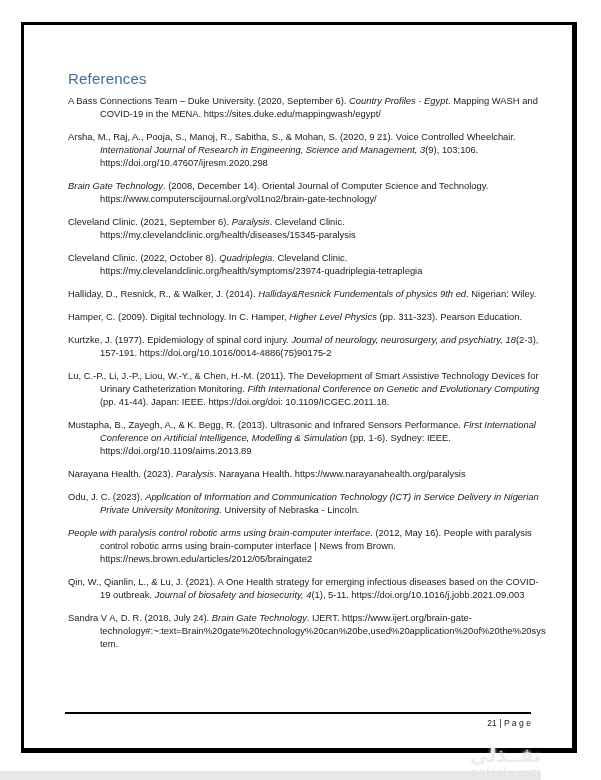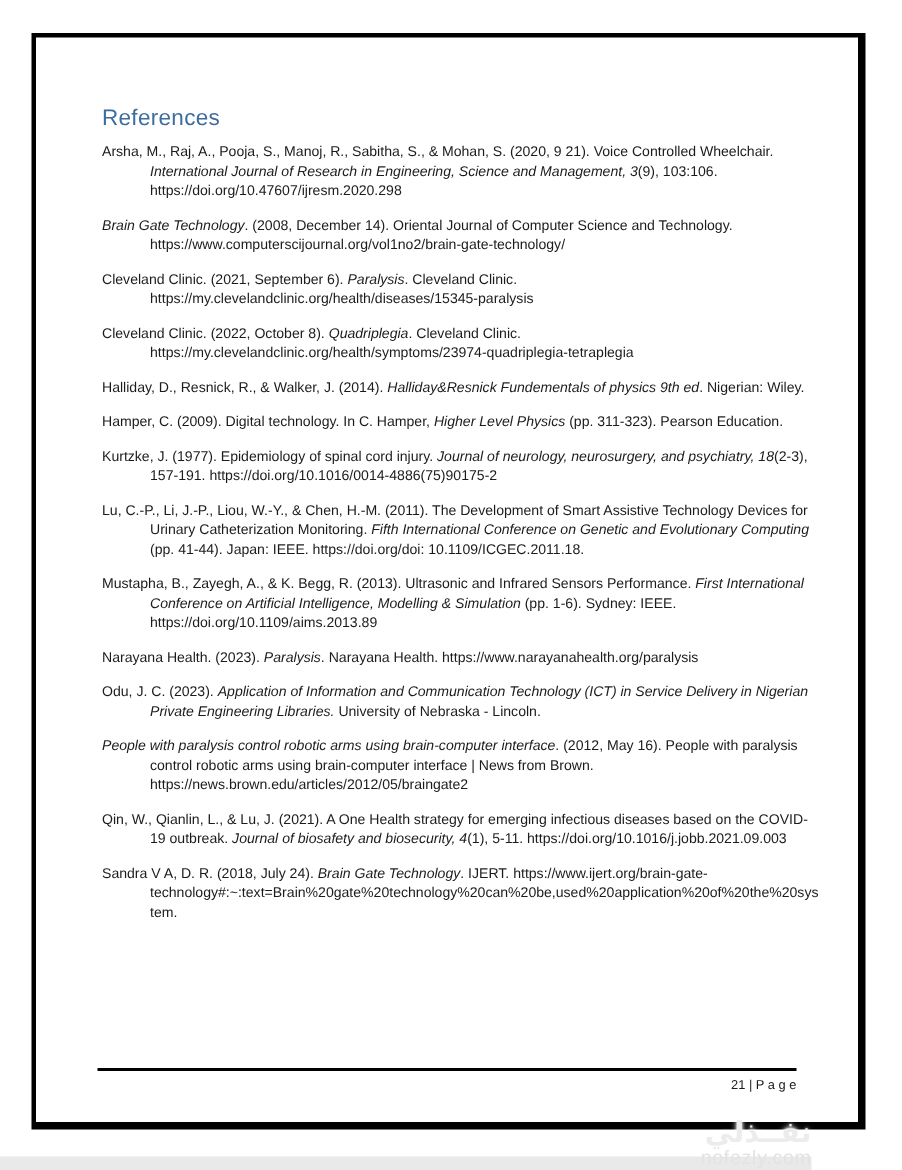--- a/index.html
+++ b/index.html
@@ -95,20 +95,21 @@
     color: #ececec;
     text-shadow: 0 0 2px #ffffff, 0 0 4px #ffffff;
     direction: rtl;
   }
   .wm-url {
     font-size: 13px;
     line-height: 11px;
     color: #e3e3e3;
     letter-spacing: 0.5px;
     margin-top: 0px;
+    font-family: Liberation Serif, serif;
   }
   .bottom-strip {
     position: absolute;
     left: 0;
     bottom: 0;
     width: 100%;
     height: 9px;
     background: #e9e9ea;
     z-index: 2;
   }
@@ -117,31 +118,32 @@
 <body>
 
 <div class="viewport">
 
   <div class="page">
     <div class="page-inner">
 
       <h1 class="heading">References</h1>
 
       <div class="refs">
+          <p class="ref"><span>A Bass Connections Team – Duke University. (2020, September 6). </span><span class="it">Country Profiles - Egypt</span><span>. Mapping WASH and COVID-19 in the MENA. https://sites.duke.edu/mappingwash/egypt/</span></p>
           <p class="ref"><span>Arsha, M., Raj, A., Pooja, S., Manoj, R., Sabitha, S., &amp; Mohan, S. (2020, 9 21). Voice Controlled Wheelchair. </span><span class="it">International Journal of Research in Engineering, Science and Management, 3</span><span>(9), 103:106. https://doi.org/10.47607/ijresm.2020.298</span></p>
           <p class="ref"><span class="it">Brain Gate Technology</span><span>. (2008, December 14). Oriental Journal of Computer Science and Technology. https://www.computerscijournal.org/vol1no2/brain-gate-technology/</span></p>
           <p class="ref"><span>Cleveland Clinic. (2021, September 6). </span><span class="it">Paralysis</span><span>. Cleveland Clinic. https://my.clevelandclinic.org/health/diseases/15345-paralysis</span></p>
           <p class="ref"><span>Cleveland Clinic. (2022, October 8). </span><span class="it">Quadriplegia</span><span>. Cleveland Clinic. https://my.clevelandclinic.org/health/symptoms/23974-quadriplegia-tetraplegia</span></p>
           <p class="ref"><span>Halliday, D., Resnick, R., &amp; Walker, J. (2014). </span><span class="it">Halliday&amp;Resnick Fundementals of physics 9th ed</span><span>. Nigerian: Wiley.</span></p>
           <p class="ref"><span>Hamper, C. (2009). Digital technology. In C. Hamper, </span><span class="it">Higher Level Physics</span><span> (pp. 311-323). Pearson Education.</span></p>
           <p class="ref"><span>Kurtzke, J. (1977). Epidemiology of spinal cord injury. </span><span class="it">Journal of neurology, neurosurgery, and psychiatry, 18</span><span>(2-3), 157-191. https://doi.org/10.1016/0014-4886(75)90175-2</span></p>
           <p class="ref"><span>Lu, C.-P., Li, J.-P., Liou, W.-Y., &amp; Chen, H.-M. (2011). The Development of Smart Assistive Technology Devices for Urinary Catheterization Monitoring. </span><span class="it">Fifth International Conference on Genetic and Evolutionary Computing</span><span> (pp. 41-44). Japan: IEEE. https://doi.org/doi: 10.1109/ICGEC.2011.18.</span></p>
           <p class="ref"><span>Mustapha, B., Zayegh, A., &amp; K. Begg, R. (2013). Ultrasonic and Infrared Sensors Performance. </span><span class="it">First International Conference on Artificial Intelligence, Modelling &amp; Simulation</span><span> (pp. 1-6). Sydney: IEEE. https://doi.org/10.1109/aims.2013.89</span></p>
           <p class="ref"><span>Narayana Health. (2023). </span><span class="it">Paralysis</span><span>. Narayana Health. https://www.narayanahealth.org/paralysis</span></p>
-          <p class="ref"><span>Odu, J. C. (2023). </span><span class="it">Application of Information and Communication Technology (ICT) in Service Delivery in Nigerian Private Engineering Libraries.</span><span> University of Nebraska - Lincoln.</span></p>
+          <p class="ref"><span>Odu, J. C. (2023). </span><span class="it">Application of Information and Communication Technology (ICT) in Service Delivery in Nigerian Private University Monitoring.</span><span> University of Nebraska - Lincoln.</span></p>
           <p class="ref"><span class="it">People with paralysis control robotic arms using brain-computer interface</span><span>. (2012, May 16). People with paralysis control robotic arms using brain-computer interface | News from Brown. https://news.brown.edu/articles/2012/05/braingate2</span></p>
           <p class="ref"><span>Qin, W., Qianlin, L., &amp; Lu, J. (2021). A One Health strategy for emerging infectious diseases based on the COVID-19 outbreak. </span><span class="it">Journal of biosafety and biosecurity, 4</span><span>(1), 5-11. https://doi.org/10.1016/j.jobb.2021.09.003</span></p>
           <p class="ref"><span>Sandra V A, D. R. (2018, July 24). </span><span class="it">Brain Gate Technology</span><span>. IJERT. https://www.ijert.org/brain-gate-technology#:~:text=Brain%20gate%20technology%20can%20be,used%20application%20of%20the%20system.</span></p>
         </div>
 
       <div class="footer">
         <div class="footer-rule"></div>
         <div class="page-number">21 | P a g e</div>
       </div>
 

